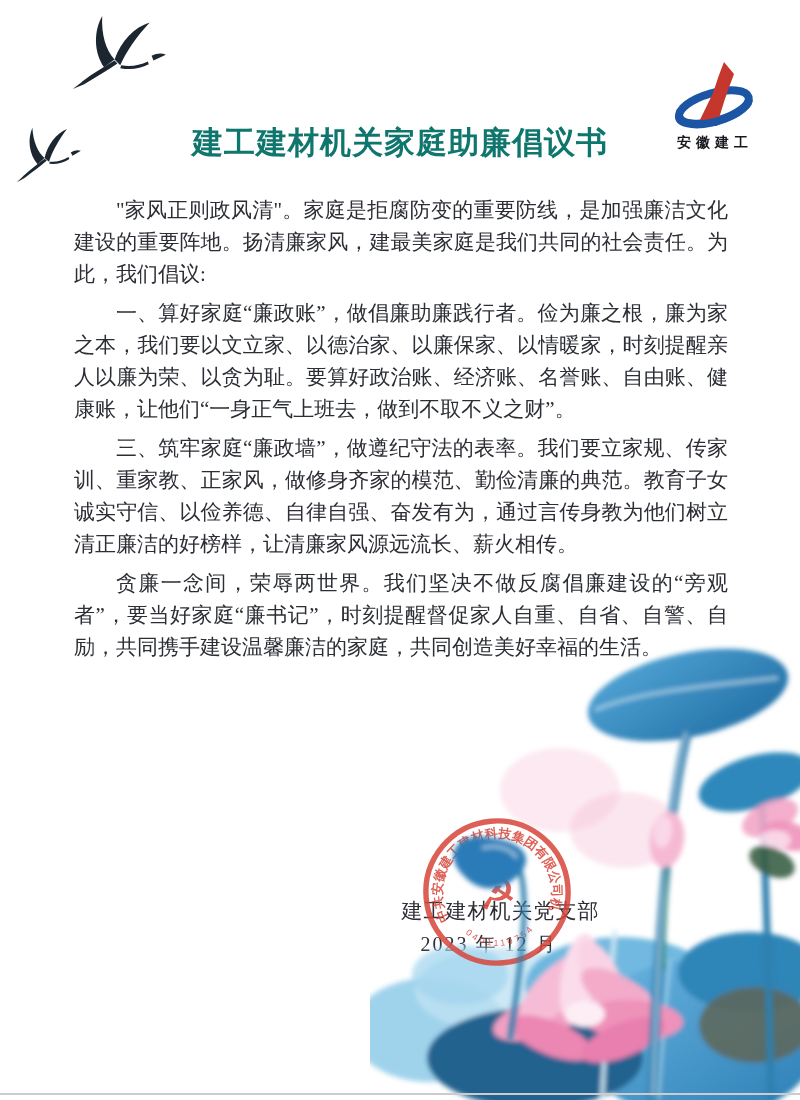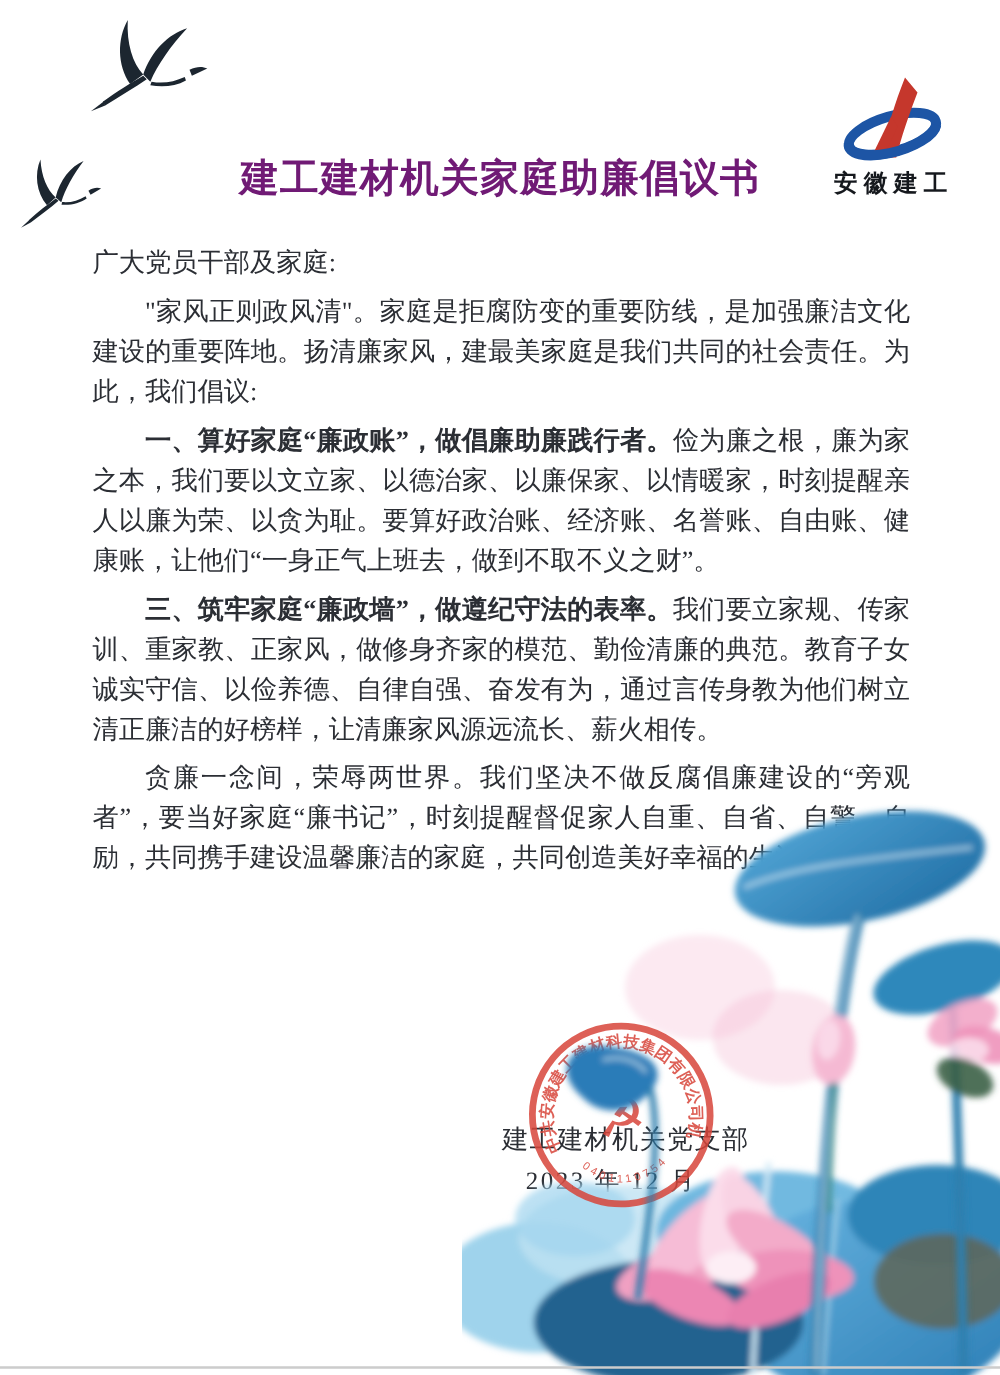--- a/index.html
+++ b/index.html
@@ -5,36 +5,36 @@
   html,body{margin:0;padding:0;background:#e8e8e8;}
   .page{
     position:relative; width:800px; height:1100px; margin:0 auto;
     background:#ffffff; overflow:hidden;
     font-family:"Liberation Serif","DejaVu Serif",serif;
   }
   
   .title{
     position:absolute; top:122px; left:0; width:100%;
     text-align:center; font-size:31px; font-weight:900;
-    letter-spacing:1px; color:#701a75; z-index:2; margin:0;
+    letter-spacing:1px; color:#0f766e; z-index:2; margin:0;
   }
   
   .logo{position:absolute; top:60px; left:645px; width:140px; text-align:center; z-index:2;}
   .logo-mark{display:block; margin:0 auto;}
   .logo-text{font-family:"Liberation Sans","DejaVu Sans",sans-serif;
-    font-size:19px; font-weight:900; letter-spacing:5px; color:#15181d; margin-top:2px;}
+    font-size:14px; font-weight:900; letter-spacing:5px; color:#15181d; margin-top:2px;}
   
   .content{
     position:absolute; left:74px; top:194px; width:654px;
     font-size:21px; line-height:32px; text-align:justify;
     color:#2b2e34; z-index:1;
   }
   .content p{margin:0 0 7px 0; text-indent:2em;}
   .content p.salutation{text-indent:0;}
-  .lead{font-weight:bold;}
+  .lead{font-weight:normal;}
   
   .sig{position:absolute; left:398px; top:897px; width:205px; text-align:center;
     font-size:21px; letter-spacing:1px; color:#2b2e34; z-index:1;}
   .date{position:absolute; left:404px; top:931px; width:170px; text-align:center;
     font-size:20px; letter-spacing:2px; color:#2b2e34; z-index:1;}
   
   .stamp{position:absolute; left:418px; top:813px; width:158px; height:158px;
     transform:rotate(-5deg); opacity:.85; z-index:3; pointer-events:none;}
   
   .cranes{position:absolute; left:0; top:0; z-index:1; pointer-events:none;}
@@ -66,21 +66,20 @@
       <path d="M34,66 C40,42 46,22 54,2 L64,14 C57,32 51,50 47,66 Z" fill="#c5372c"></path>
       <path d="M27,66 L43,33 L48,41 L37,66 Z" fill="#c5372c"></path>
       <path d="M9,55 A 36 14 -16 0 0 79 40" fill="none" stroke-width="8" stroke="#1d55a5"></path>
     </svg>
     <div class="logo-text">安徽建工</div>
   </div>
 
   <h1 class="title">建工建材机关家庭助廉倡议书</h1>
 
   <div class="content">
-    <p class="salutation">广大党员干部及家庭:</p>
     <p><span>"家风正则政风清"。家庭是拒腐防变的重要防线，是加强廉洁文化建设的重要阵地。扬清廉家风，建最美家庭是我们共同的社会责任。为此，我们倡议:</span></p>
     <p><b class="lead">一、算好家庭“廉政账”，做倡廉助廉践行者。</b><span>俭为廉之根，廉为家之本，我们要以文立家、以德治家、以廉保家、以情暖家，时刻提醒亲人以廉为荣、以贪为耻。要算好政治账、经济账、名誉账、自由账、健康账，让他们“一身正气上班去，做到不取不义之财”。</span></p>
     <p><b class="lead">三、筑牢家庭“廉政墙”，做遵纪守法的表率。</b><span>我们要立家规、传家训、重家教、正家风，做修身齐家的模范、勤俭清廉的典范。教育子女诚实守信、以俭养德、自律自强、奋发有为，通过言传身教为他们树立清正廉洁的好榜样，让清廉家风源远流长、薪火相传。</span></p>
     <p><span>贪廉一念间，荣辱两世界。我们坚决不做反腐倡廉建设的“旁观者”，要当好家庭“廉书记”，时刻提醒督促家人自重、自省、自警、自励，共同携手建设温馨廉洁的家庭，共同创造美好幸福的生活。</span></p>
   </div>
 
   <div class="sig">建工建材机关党支部</div>
   <div class="date">2023 年 12 月</div>
 
   <svg class="stamp" viewBox="0 0 160 160">

